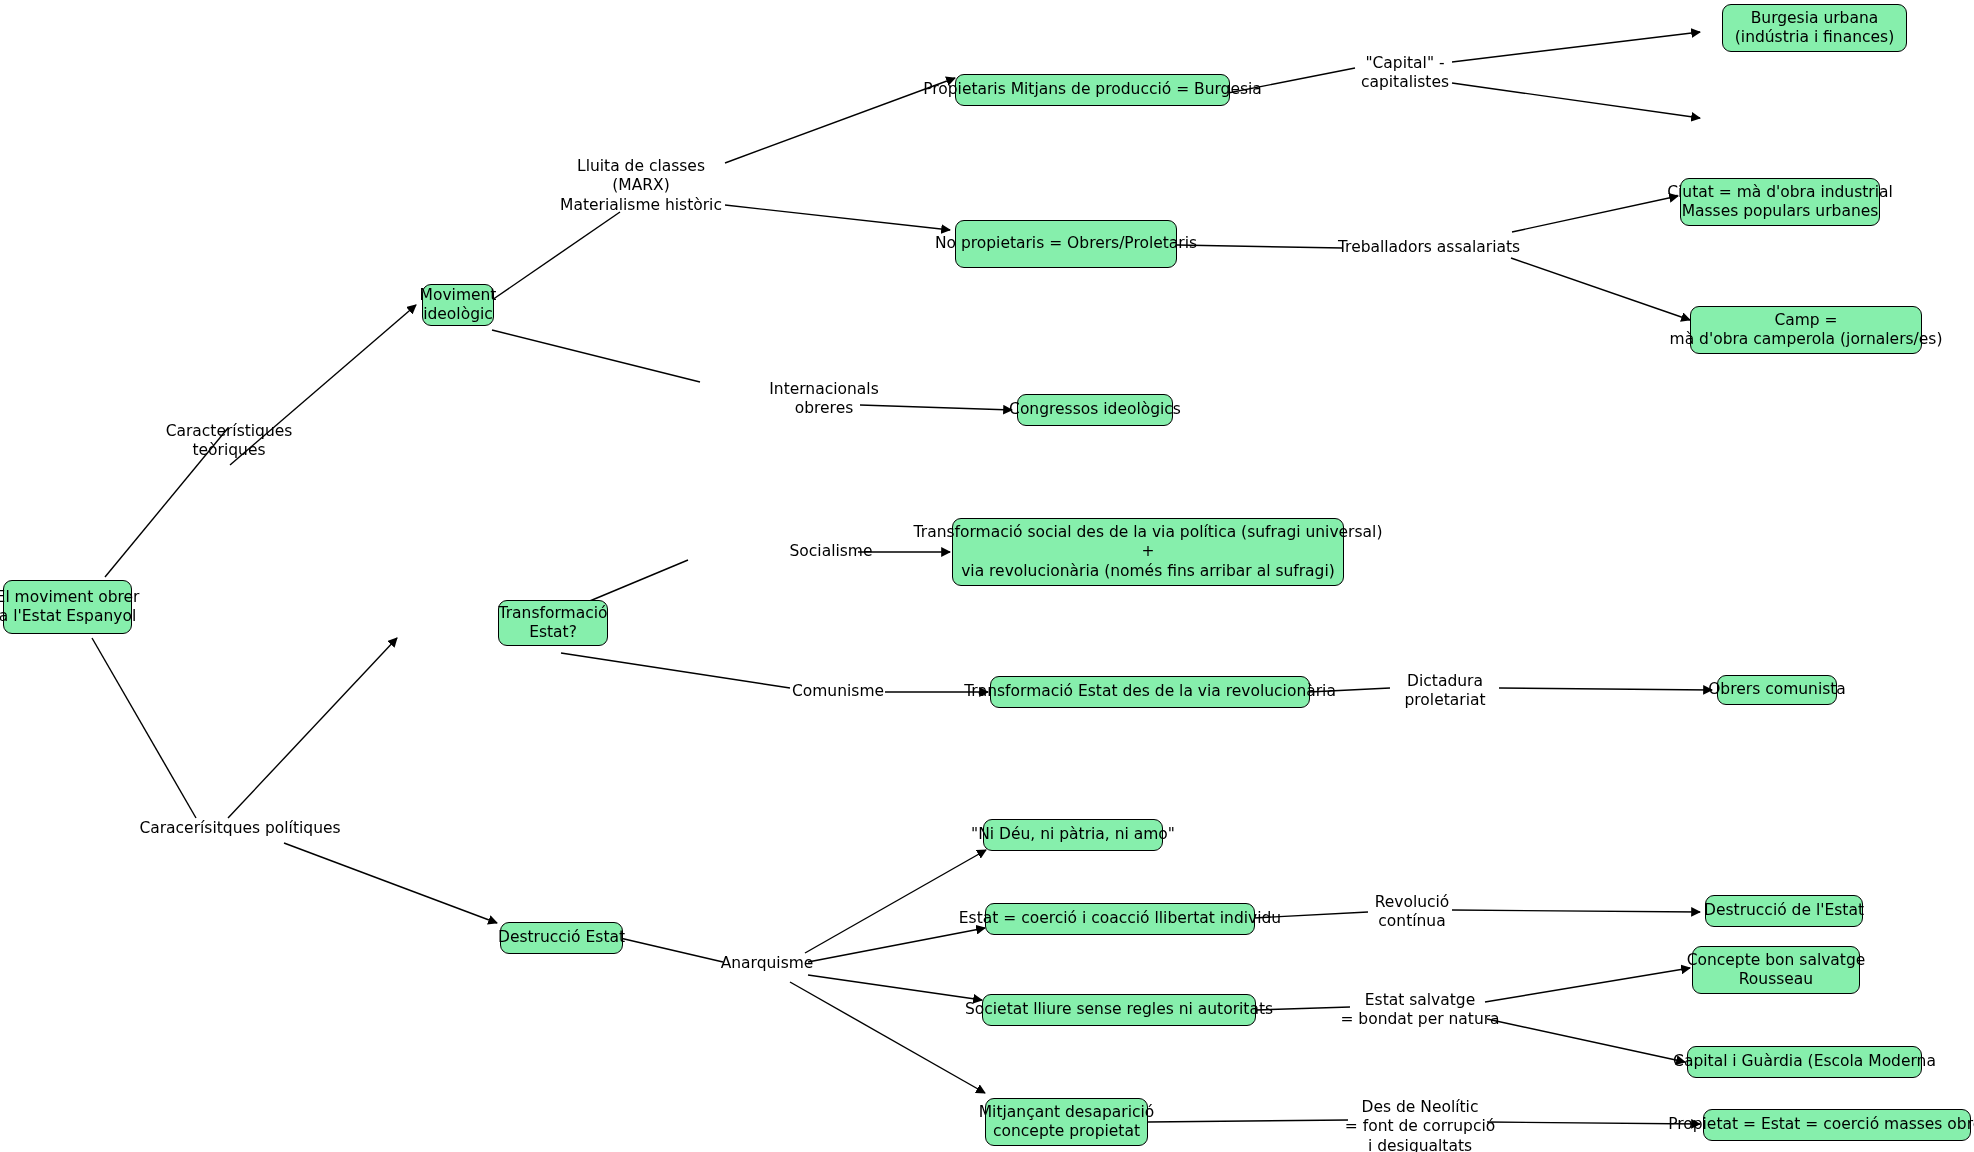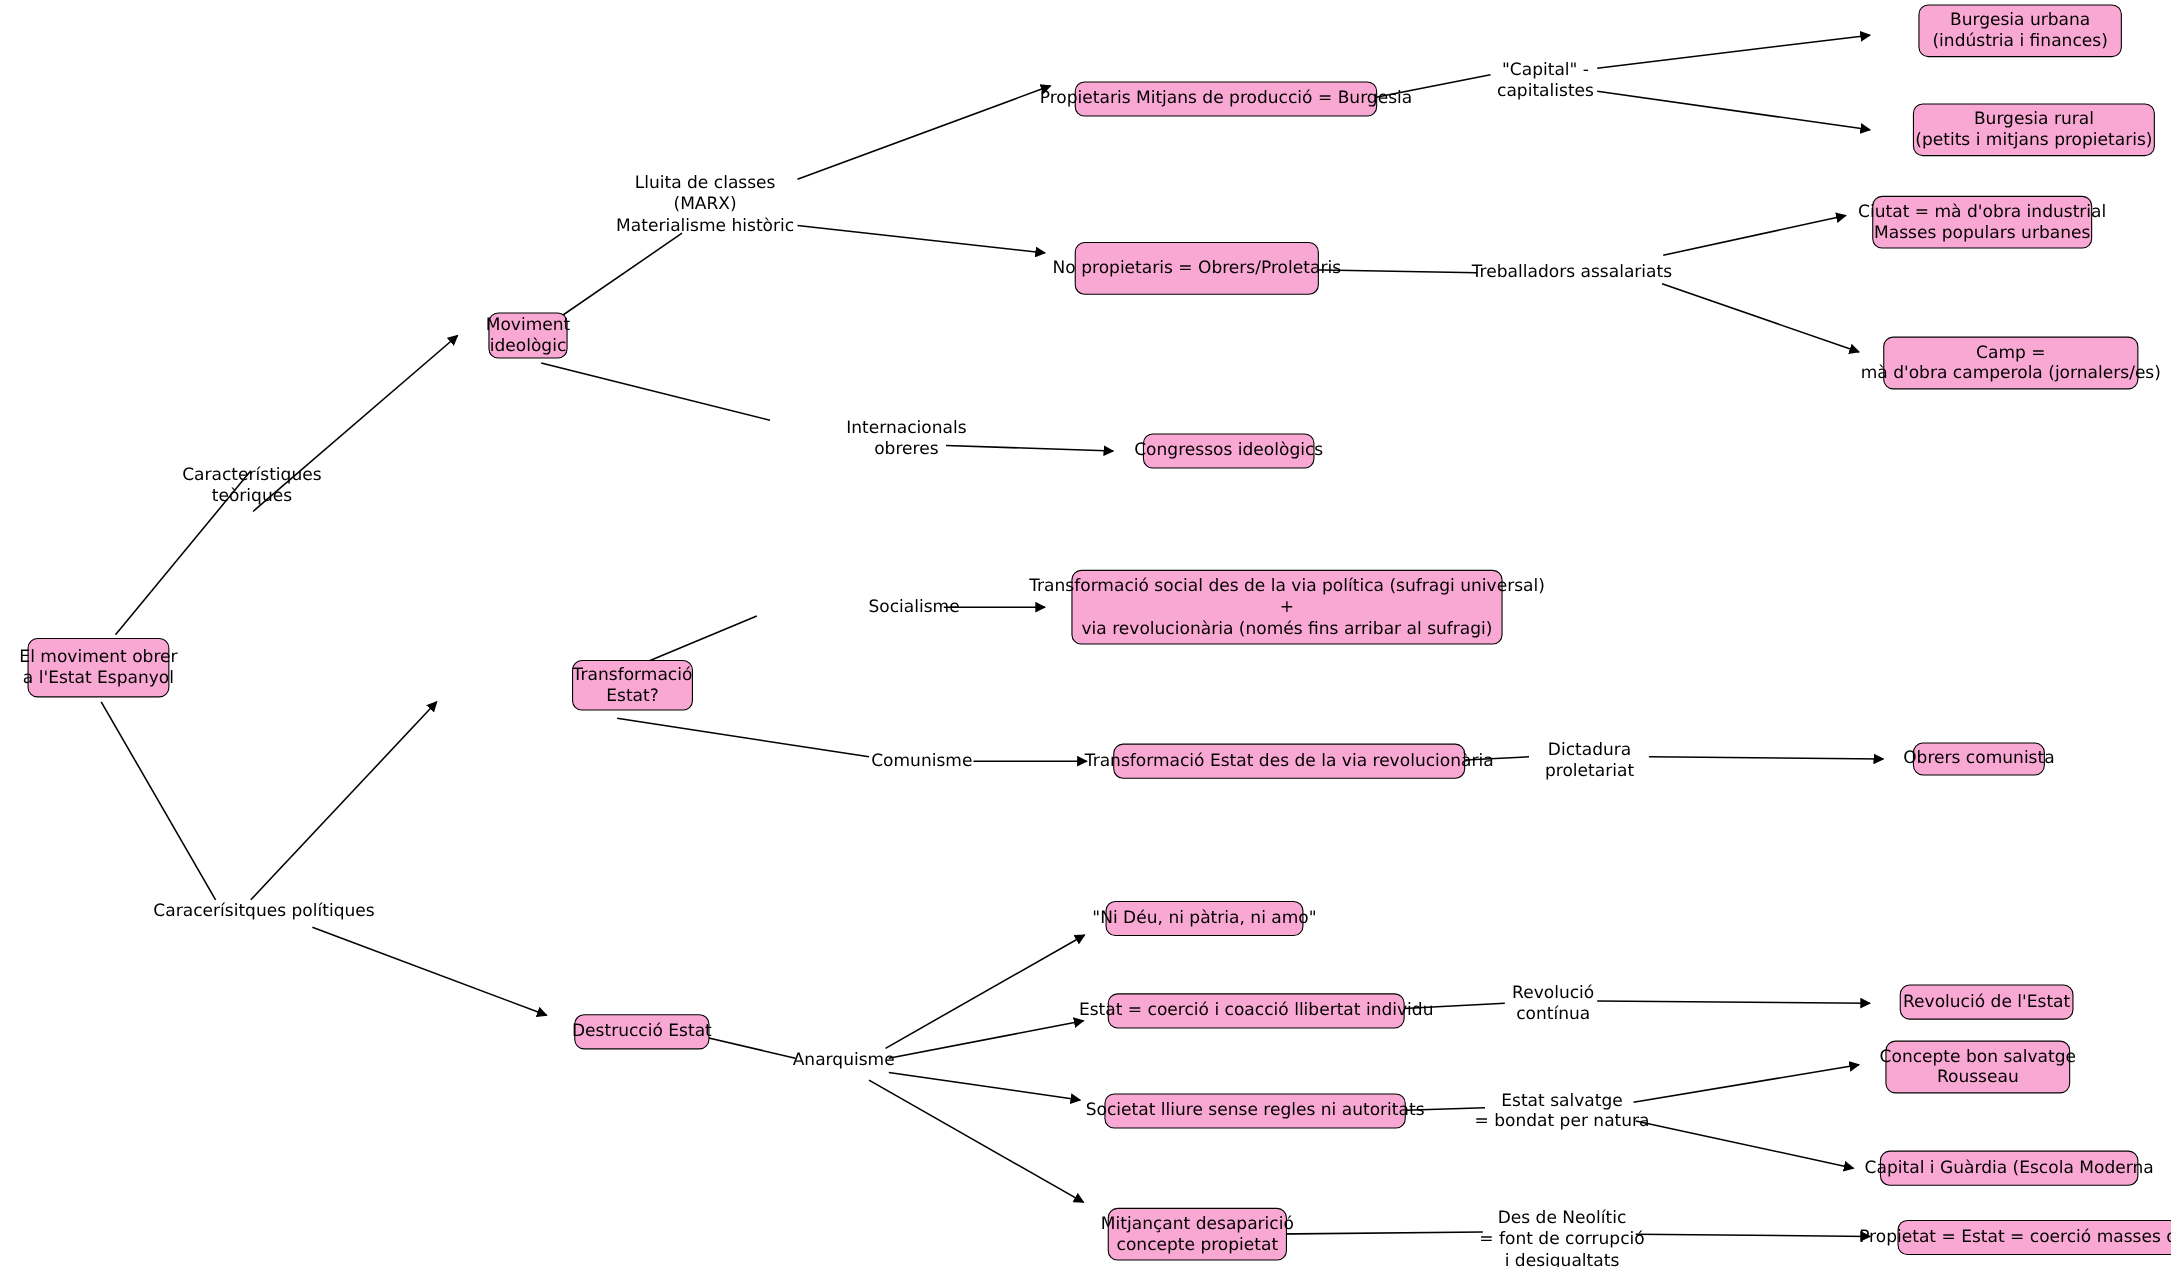--- a/index.html
+++ b/index.html
@@ -30,23 +30,22 @@
     align-items: center;
     justify-content: center;
     text-align: center;
     color: #000000;
     line-height: 1.25;
     white-space: pre;
   }
   .node.box {
     border: 1.4px solid #000000;
     border-radius: 9px;
-    background: #f9a8d4;
+    background: #86efac;
     padding: 4px 9px;
-    margin-left: 22px;
   }
   .node.plain {
     background: transparent;
     border: none;
   }
   .fs15 { font-size: 15.5px; }
 </style>
 </head>
 <body>
 
@@ -146,22 +145,20 @@
 Materialisme històric</div>
 
   <div class="node box fs15" style="left:955px; top:74px; width:275px; height:32px;">Propietaris Mitjans de producció = Burgesia</div>
 
   <div class="node plain fs15" style="left:1355px; top:53px; width:100px; height:40px;">"Capital" -
 capitalistes</div>
 
   <div class="node box fs15" style="left:1722px; top:4px; width:185px; height:48px;">Burgesia urbana
 (indústria i finances)</div>
 
-  <div class="node box fs15" style="left:1717px; top:94px; width:220px; height:48px;">Burgesia rural
-(petits i mitjans propietaris)</div>
 
   <div class="node box fs15" style="left:955px; top:220px; width:222px; height:48px;">No propietaris = Obrers/Proletaris</div>
 
   <div class="node plain fs15" style="left:1347px; top:237px; width:164px; height:22px;">Treballadors assalariats</div>
 
   <div class="node box fs15" style="left:1690px; top:306px; width:232px; height:48px;">Camp =
 mà d'obra camperola (jornalers/es)</div>
 
   <div class="node box fs15" style="left:1680px; top:178px; width:200px; height:48px;">Ciutat = mà d'obra industrial
 Masses populars urbanes</div>
@@ -193,21 +190,21 @@
 
   <div class="node plain fs15" style="left:723px; top:953px; width:88px; height:22px;">Anarquisme</div>
 
   <div class="node box fs15" style="left:983px; top:819px; width:180px; height:32px;">"Ni Déu, ni pàtria, ni amo"</div>
 
   <div class="node box fs15" style="left:985px; top:903px; width:270px; height:32px;">Estat = coerció i coacció llibertat individu</div>
 
   <div class="node plain fs15" style="left:1368px; top:892px; width:88px; height:40px;">Revolució
 contínua</div>
 
-  <div class="node box fs15" style="left:1705px; top:895px; width:158px; height:32px;">Revolució de l'Estat</div>
+  <div class="node box fs15" style="left:1705px; top:895px; width:158px; height:32px;">Destrucció de l'Estat</div>
 
   <div class="node box fs15" style="left:982px; top:994px; width:274px; height:32px;">Societat lliure sense regles ni autoritats</div>
 
   <div class="node plain fs15" style="left:1350px; top:990px; width:140px; height:40px;">Estat salvatge
 = bondat per natura</div>
 
   <div class="node box fs15" style="left:1692px; top:946px; width:168px; height:48px;">Concepte bon salvatge
 Rousseau</div>
 
   <div class="node box fs15" style="left:1687px; top:1046px; width:235px; height:32px;">Capital i Guàrdia (Escola Moderna</div>

